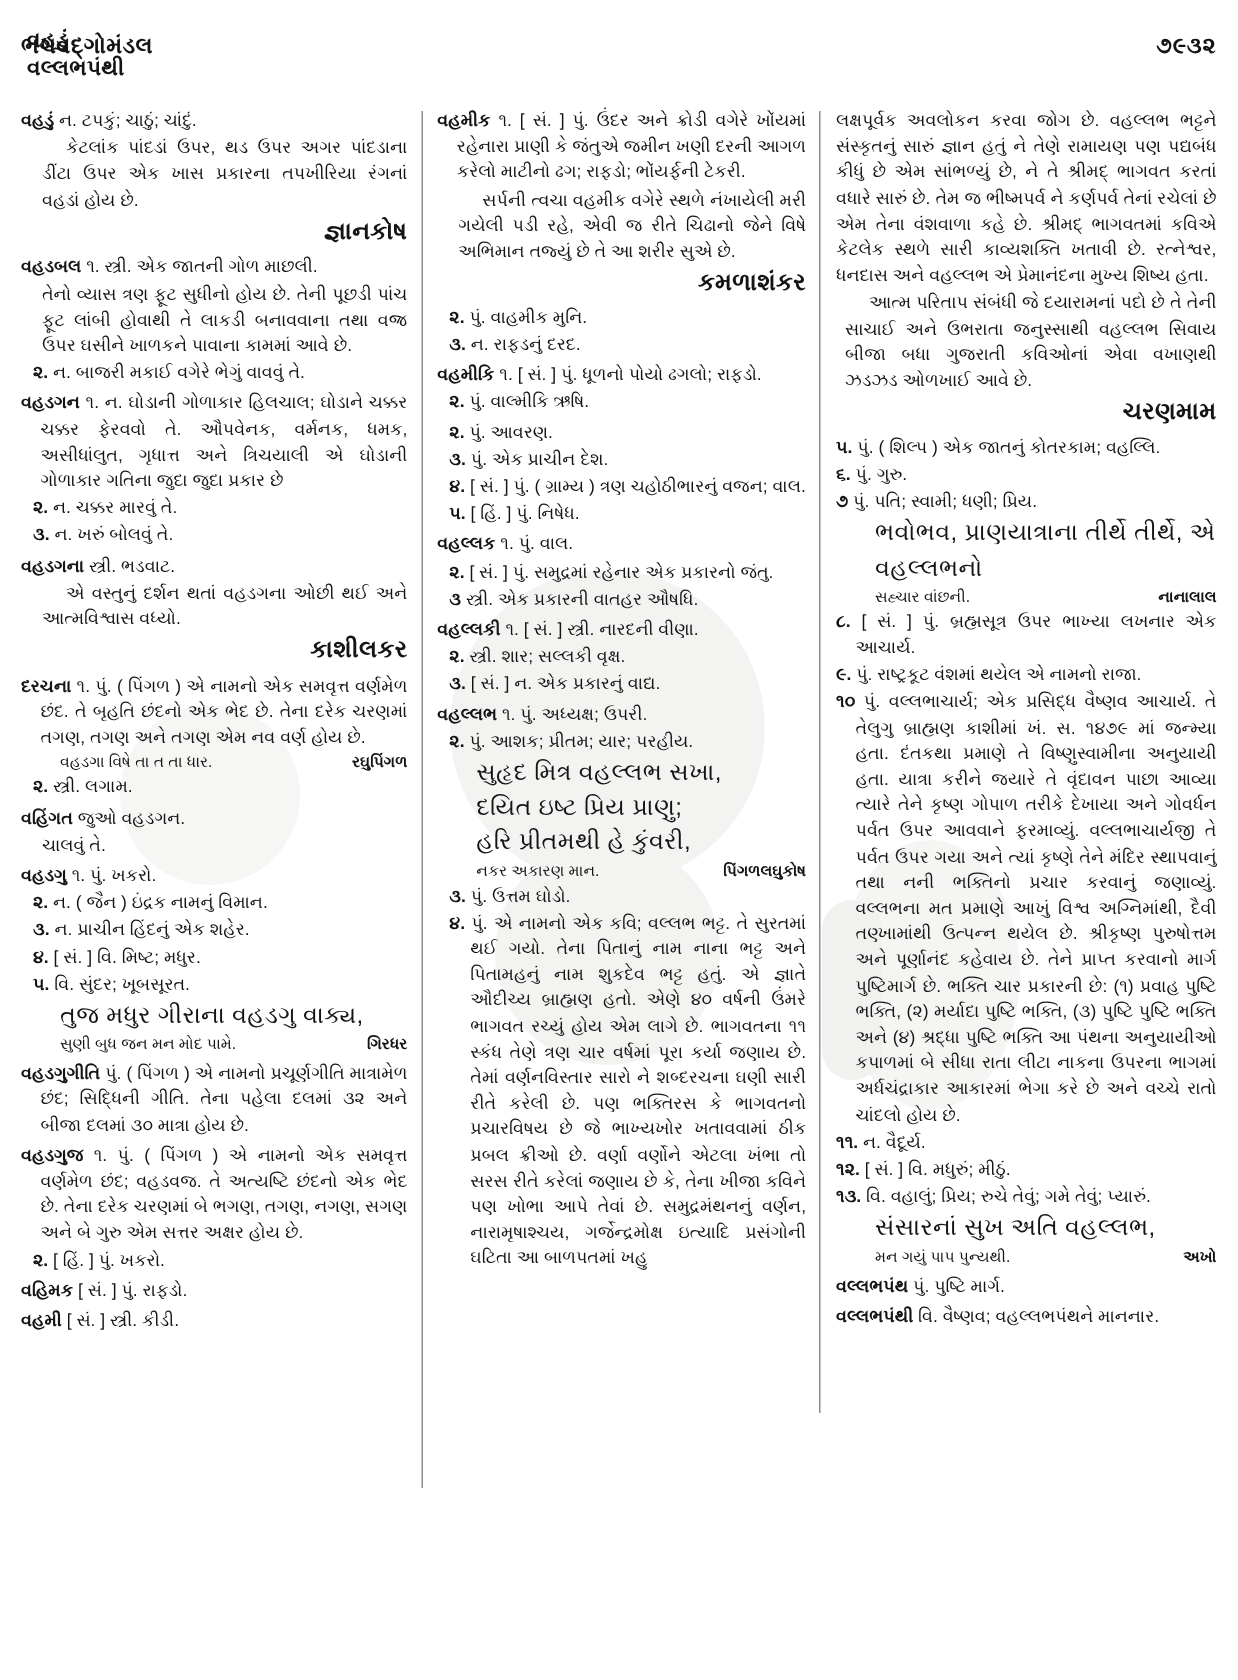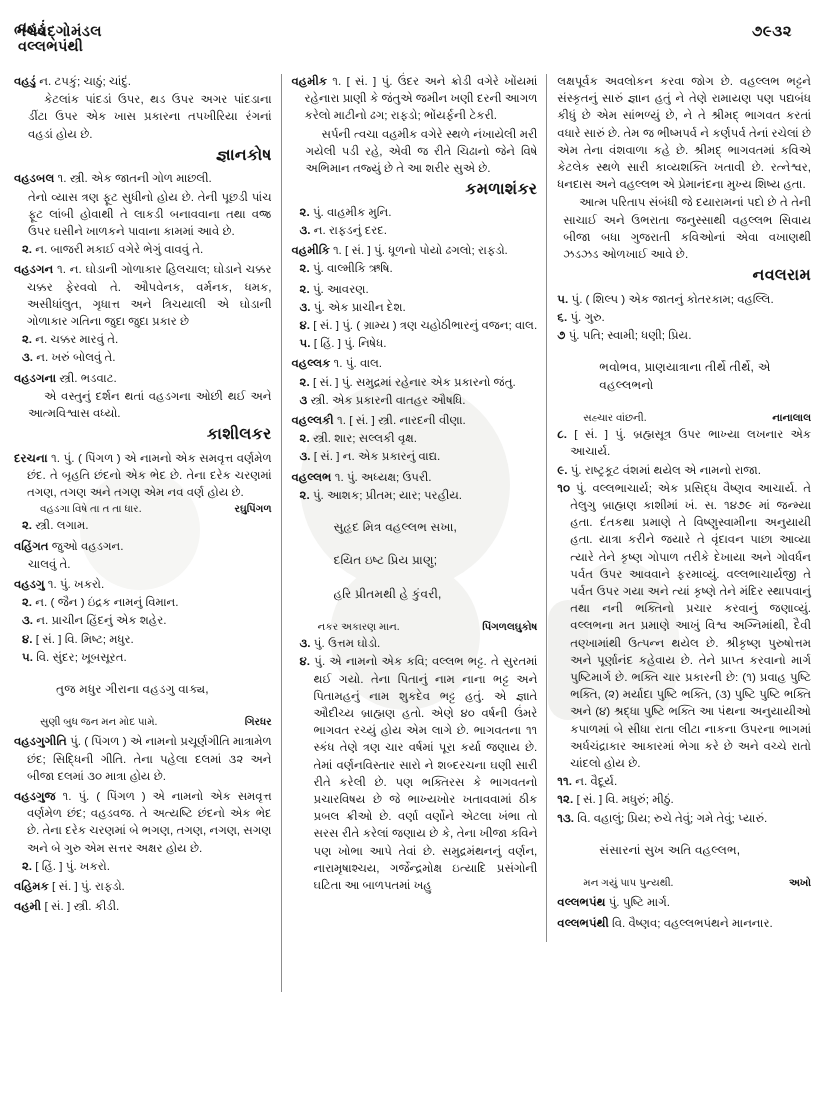--- a/index.html
+++ b/index.html
@@ -62,21 +62,21 @@
     left: 0;
     right: 0;
     top: 4px;
     text-align: left;
     font-size: 15px;
     font-weight: bold;
     letter-spacing: .3px;
   }
   .rh-right {
     position: absolute;
-    right: 19px;
+    right: 0;
     top: 4px;
     font-size: 15px;
     font-weight: bold;
     letter-spacing: .5px;
   }
 
   
   .columns {
     display: flex;
     align-items: stretch;
@@ -127,23 +127,23 @@
     text-indent: 16px;
     text-align: justify;
   }
   .p-cont {
     margin: 0 0 1px 0;
     padding-left: 14px;
     text-align: justify;
   }
   
   .verse {
-    margin: 16px;
+    margin: 0;
     padding-left: 26px;
-    font-size: 12px;
+    font-size: 16px;
     line-height: 1.45;
     letter-spacing: .2px;
   }
   .verse-wide {
     padding-left: 26px;
     font-size: 10.4px;
     line-height: 1.45;
     display: flex;
     justify-content: space-between;
     gap: 20px;
@@ -306,21 +306,21 @@
 
     </div>
 
     <div class="rule short"></div>
 
     <div class="col col-3">
 
       <div class="entry">
         <p class="p-cont" style="padding-left:0">લક્ષપૂર્વક અવલોકન કરવા જોગ છે. વહલ્લભ ભટ્ટને સંસ્કૃતનું સારું જ્ઞાન હતું ને તેણે રામાયણ પણ પદ્યબંધ કીધું છે એમ સાંભળ્યું છે, ને તે શ્રીમદ્ ભાગવત કરતાં વધારે સારું છે. તેમ જ ભીષ્મપર્વ ને કર્ણપર્વ તેનાં રચેલાં છે એમ તેના વંશવાળા કહે છે. શ્રીમદ્ ભાગવતમાં કવિએ કેટલેક સ્થળે સારી કાવ્યશક્તિ ખતાવી છે. રત્નેશ્વર, ધનદાસ અને વહલ્લભ એ પ્રેમાનંદના મુખ્ય શિષ્ય હતા.</p>
         <p class="p-body" style="padding-left:6px">આત્મ પરિતાપ સંબંધી જે દયારામનાં પદો છે તે તેની સાચાઈ અને ઉભરાતા જનુસ્સાથી વહલ્લભ સિવાય બીજા બધા ગુજરાતી કવિઓનાં એવા વખાણથી ઝડઝડ ઓળખાઈ આવે છે.</p>
-        <p class="cite">નવલરામ</p>
+        <p class="cite">ચરણમામ</p>
       </div>
 
       <div class="entry">
         <p class="p-hang"><span class="bold">૫.</span> પું. ( શિલ્પ ) એક જાતનું કોતરકામ; વહલ્લિ.</p>
         <p class="p-hang"><span class="bold">૬.</span> પું. ગુરુ.</p>
         <p class="p-hang"><span class="bold">૭</span> પું. પતિ; સ્વામી; ધણી; પ્રિય.</p>
         <p class="verse">ભવોભવ, પ્રાણયાત્રાના તીર્થે તીર્થે, એ વહલ્લભનો</p>
         <div class="verse-wide">
           <span>સહ્ચાર વાંછની.</span>
           <span style="font-weight:bold">નાનાલાલ</span>

